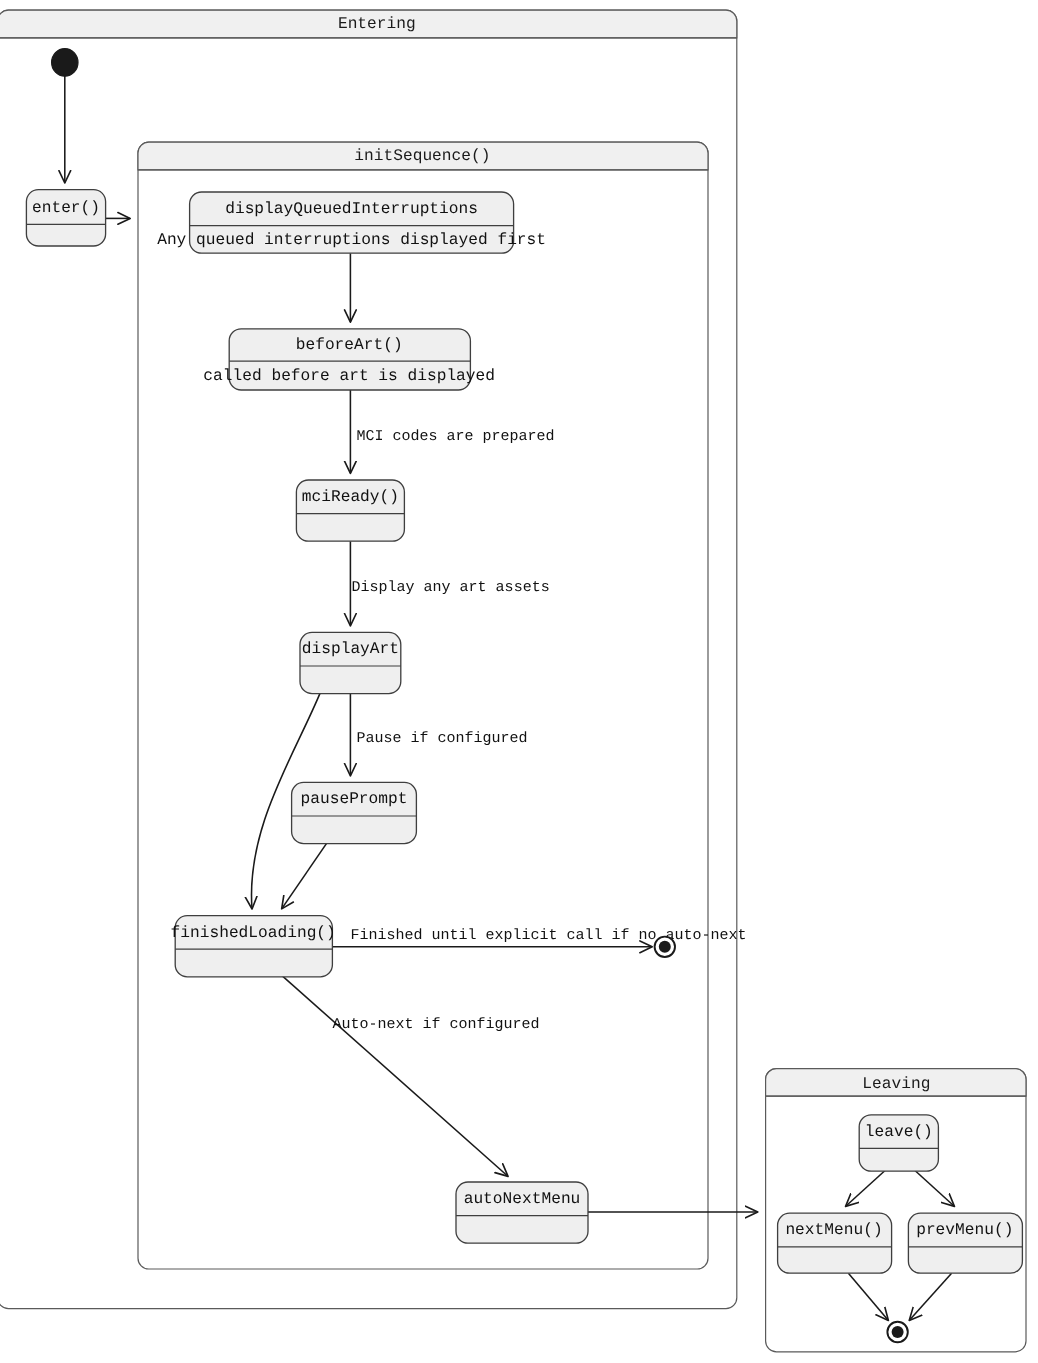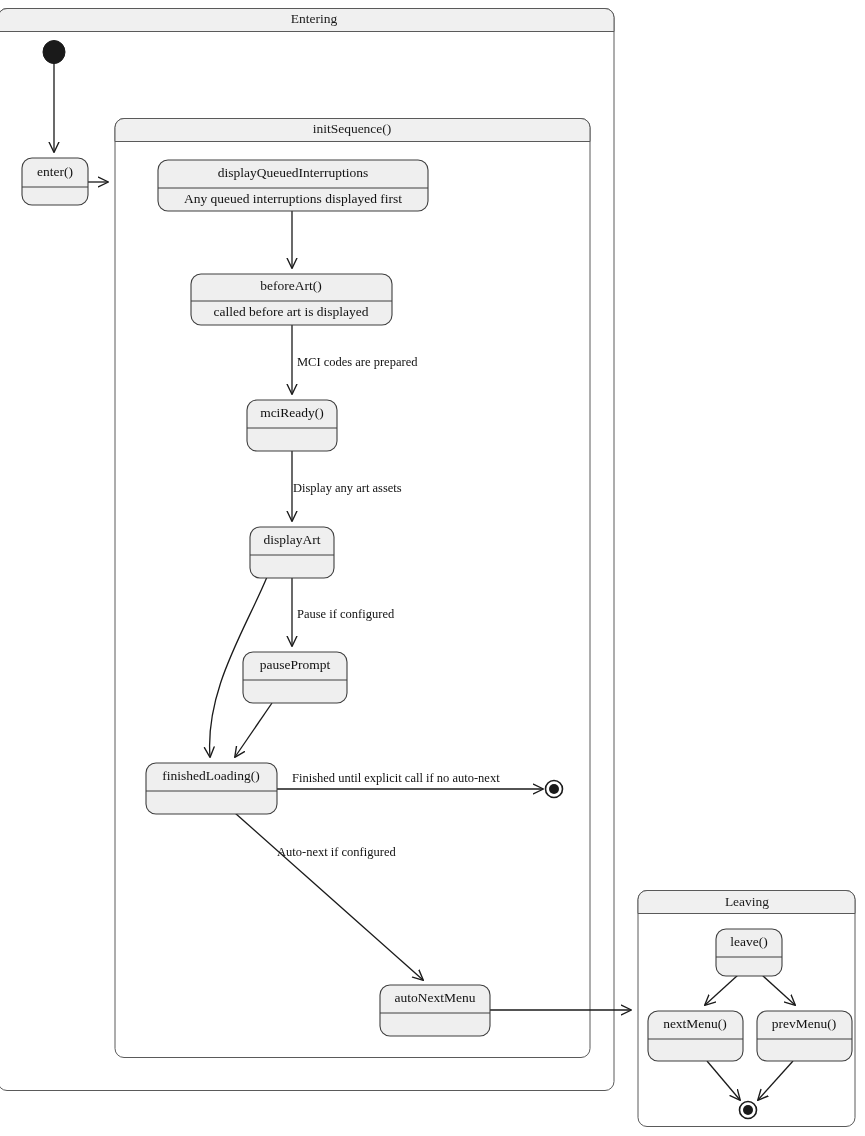--- a/index.html
+++ b/index.html
@@ -5,21 +5,21 @@
   html, body {
     margin: 0;
     padding: 0;
     background: #ffffff;
   }
   #diagram-root {
     position: relative;
     width: 865px;
     height: 1136px;
     background: #ffffff;
-    font-family: Liberation Serif, serif;
+    font-family: Liberation Mono, monospace;
     overflow: hidden;
   }
   svg.canvas {
     position: absolute;
     top: 0;
     left: 0;
     width: 865px;
     height: 1136px;
   }
   .composite-body {

